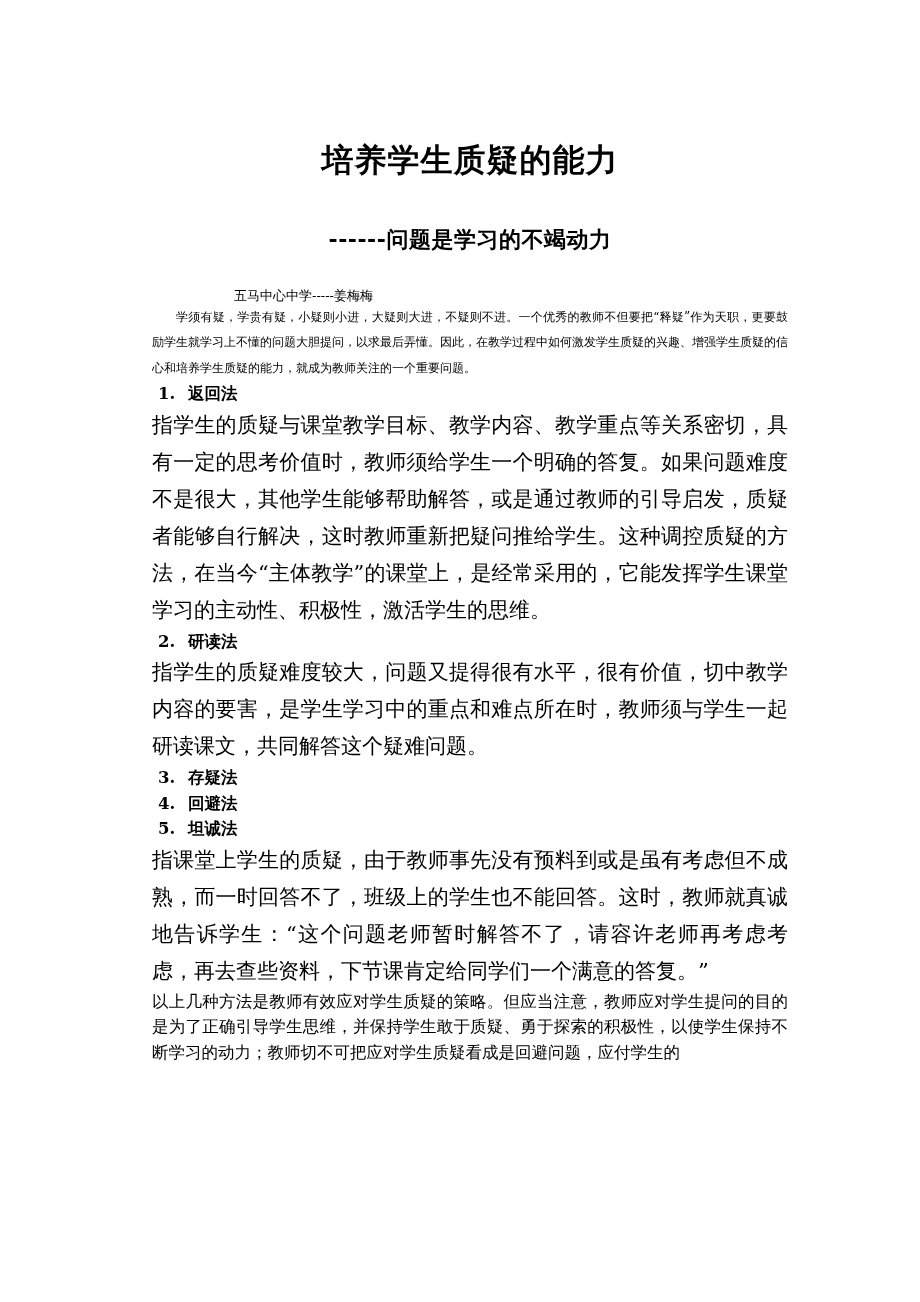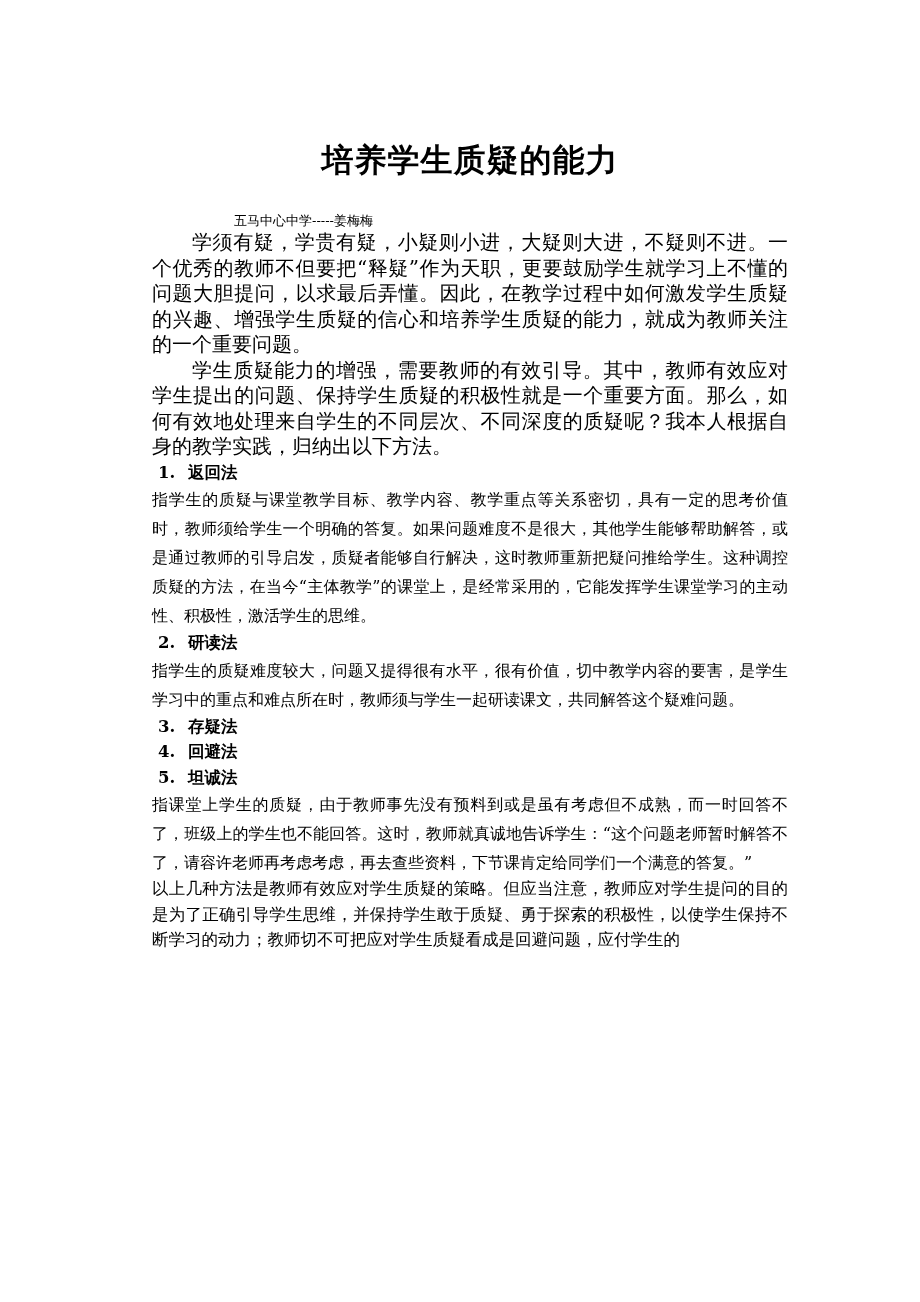--- a/index.html
+++ b/index.html
@@ -61,21 +61,21 @@
     line-height: 1.4;
     margin: 0;
     padding-top: 32px;
     padding-left: 82px;
     text-align: left;
     white-space: nowrap;
   }
 
   
   .para {
-    font-size: 20px;
+    font-size: 12px;
     line-height: 25.5px;
     margin: 0;
     text-align: justify;
     text-justify: inter-ideograph;
     text-indent: 2em;
     letter-spacing: 0px;
   }
 
   
   .section-list {
@@ -102,22 +102,22 @@
 
   .section-num {
     position: absolute;
     left: 6px;
     top: 0;
     font-weight: bold;
     font-family: "DejaVu Serif", "Liberation Serif", serif;
   }
 
   .section-body {
-    font-size: 16px;
-    line-height: 29px;
+    font-size: 21px;
+    line-height: 37px;
     margin: 0;
     text-align: justify;
     text-justify: inter-ideograph;
     text-indent: 0;
   }
 
   .section-body.indented {
     text-indent: 1em;
   }
 
@@ -132,26 +132,26 @@
   }
 </style>
 </head>
 <body>
 
 <div class="page">
   <div class="content">
 
     <h1 class="doc-title">培养学生质疑的能力</h1>
 
+    <h2 class="doc-subtitle">------问题是学习的不竭动力</h2>
 
     <p class="byline">五马中心中学-----姜梅梅</p>
 
     <p class="para">学须有疑，学贵有疑，小疑则小进，大疑则大进，不疑则不进。一个优秀的教师不但要把“释疑”作为天职，更要鼓励学生就学习上不懂的问题大胆提问，以求最后弄懂。因此，在教学过程中如何激发学生质疑的兴趣、增强学生质疑的信心和培养学生质疑的能力，就成为教师关注的一个重要问题。</p>
 
-    <p class="para">学生质疑能力的增强，需要教师的有效引导。其中，教师有效应对学生提出的问题、保持学生质疑的积极性就是一个重要方面。那么，如何有效地处理来自学生的不同层次、不同深度的质疑呢？我本人根据自身的教学实践，归纳出以下方法。</p>
 
     <ol class="section-list">
 
       <li class="section-item">
         <div class="section-heading">
           <span class="section-num">1.</span>
           <span>返回法</span>
         </div>
         <p class="section-body">指学生的质疑与课堂教学目标、教学内容、教学重点等关系密切，具有一定的思考价值时，教师须给学生一个明确的答复。如果问题难度不是很大，其他学生能够帮助解答，或是通过教师的引导启发，质疑者能够自行解决，这时教师重新把疑问推给学生。这种调控质疑的方法，在当今“主体教学”的课堂上，是经常采用的，它能发挥学生课堂学习的主动性、积极性，激活学生的思维。</p>
       </li>

